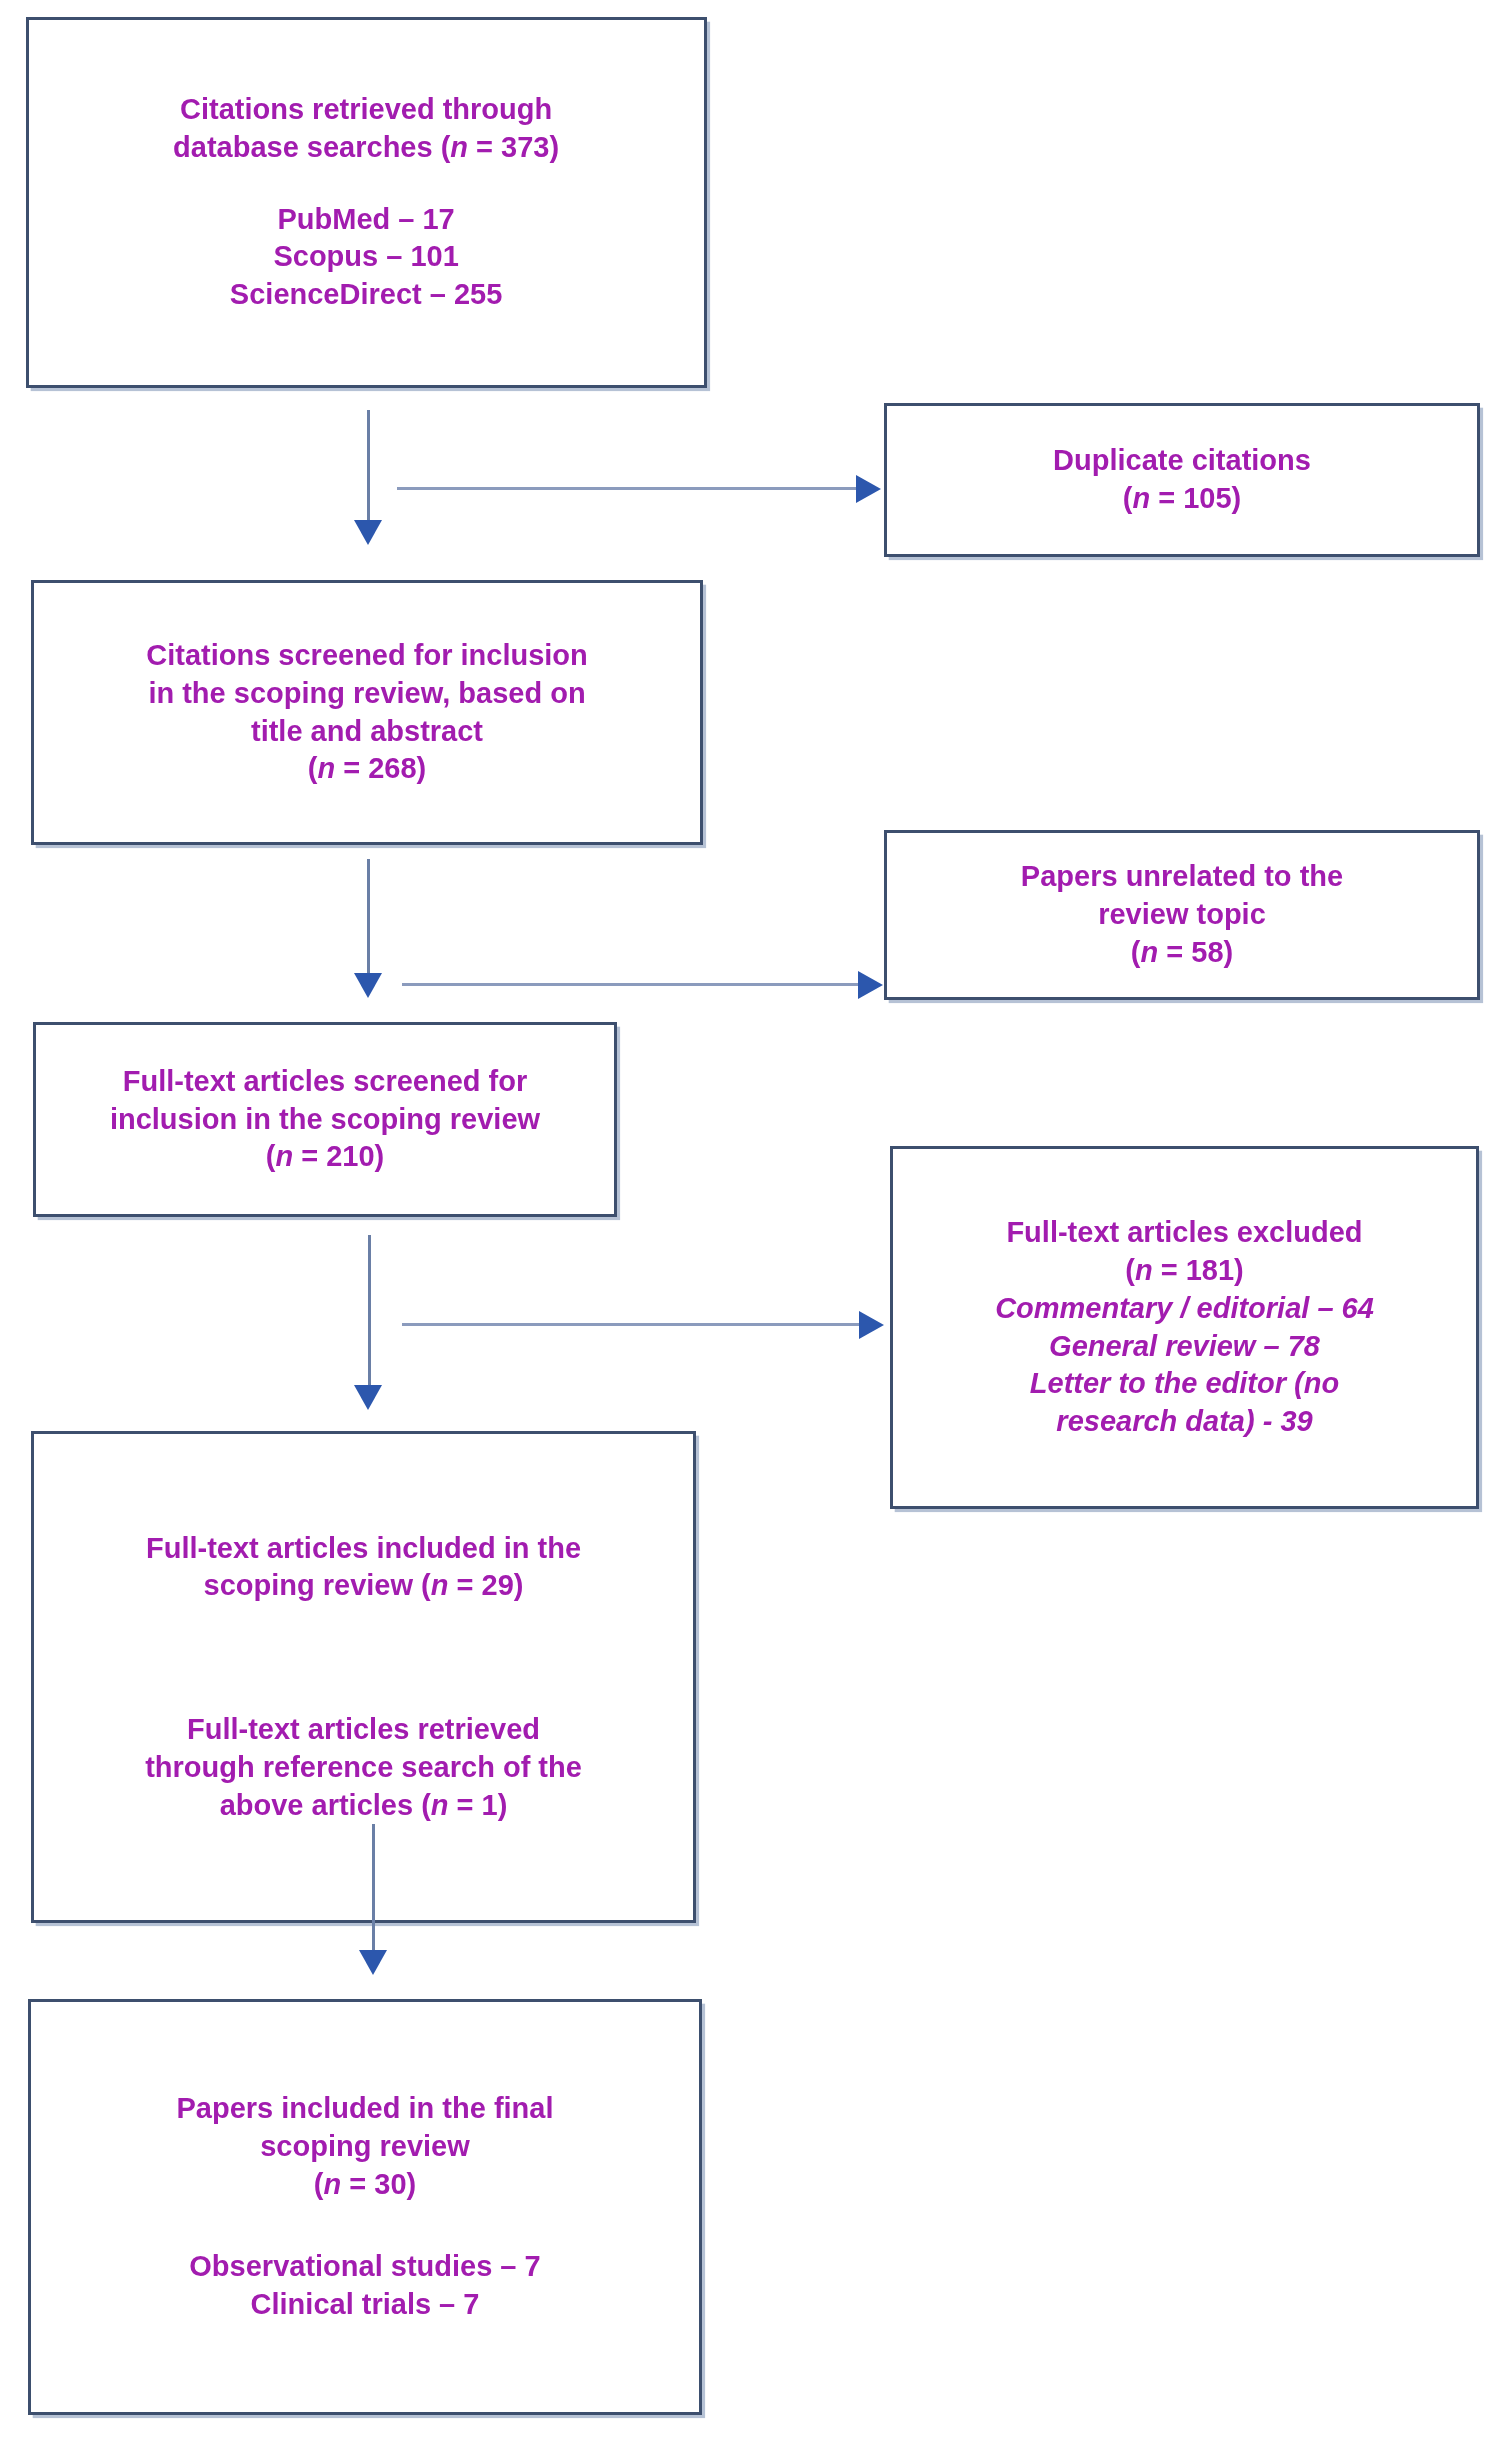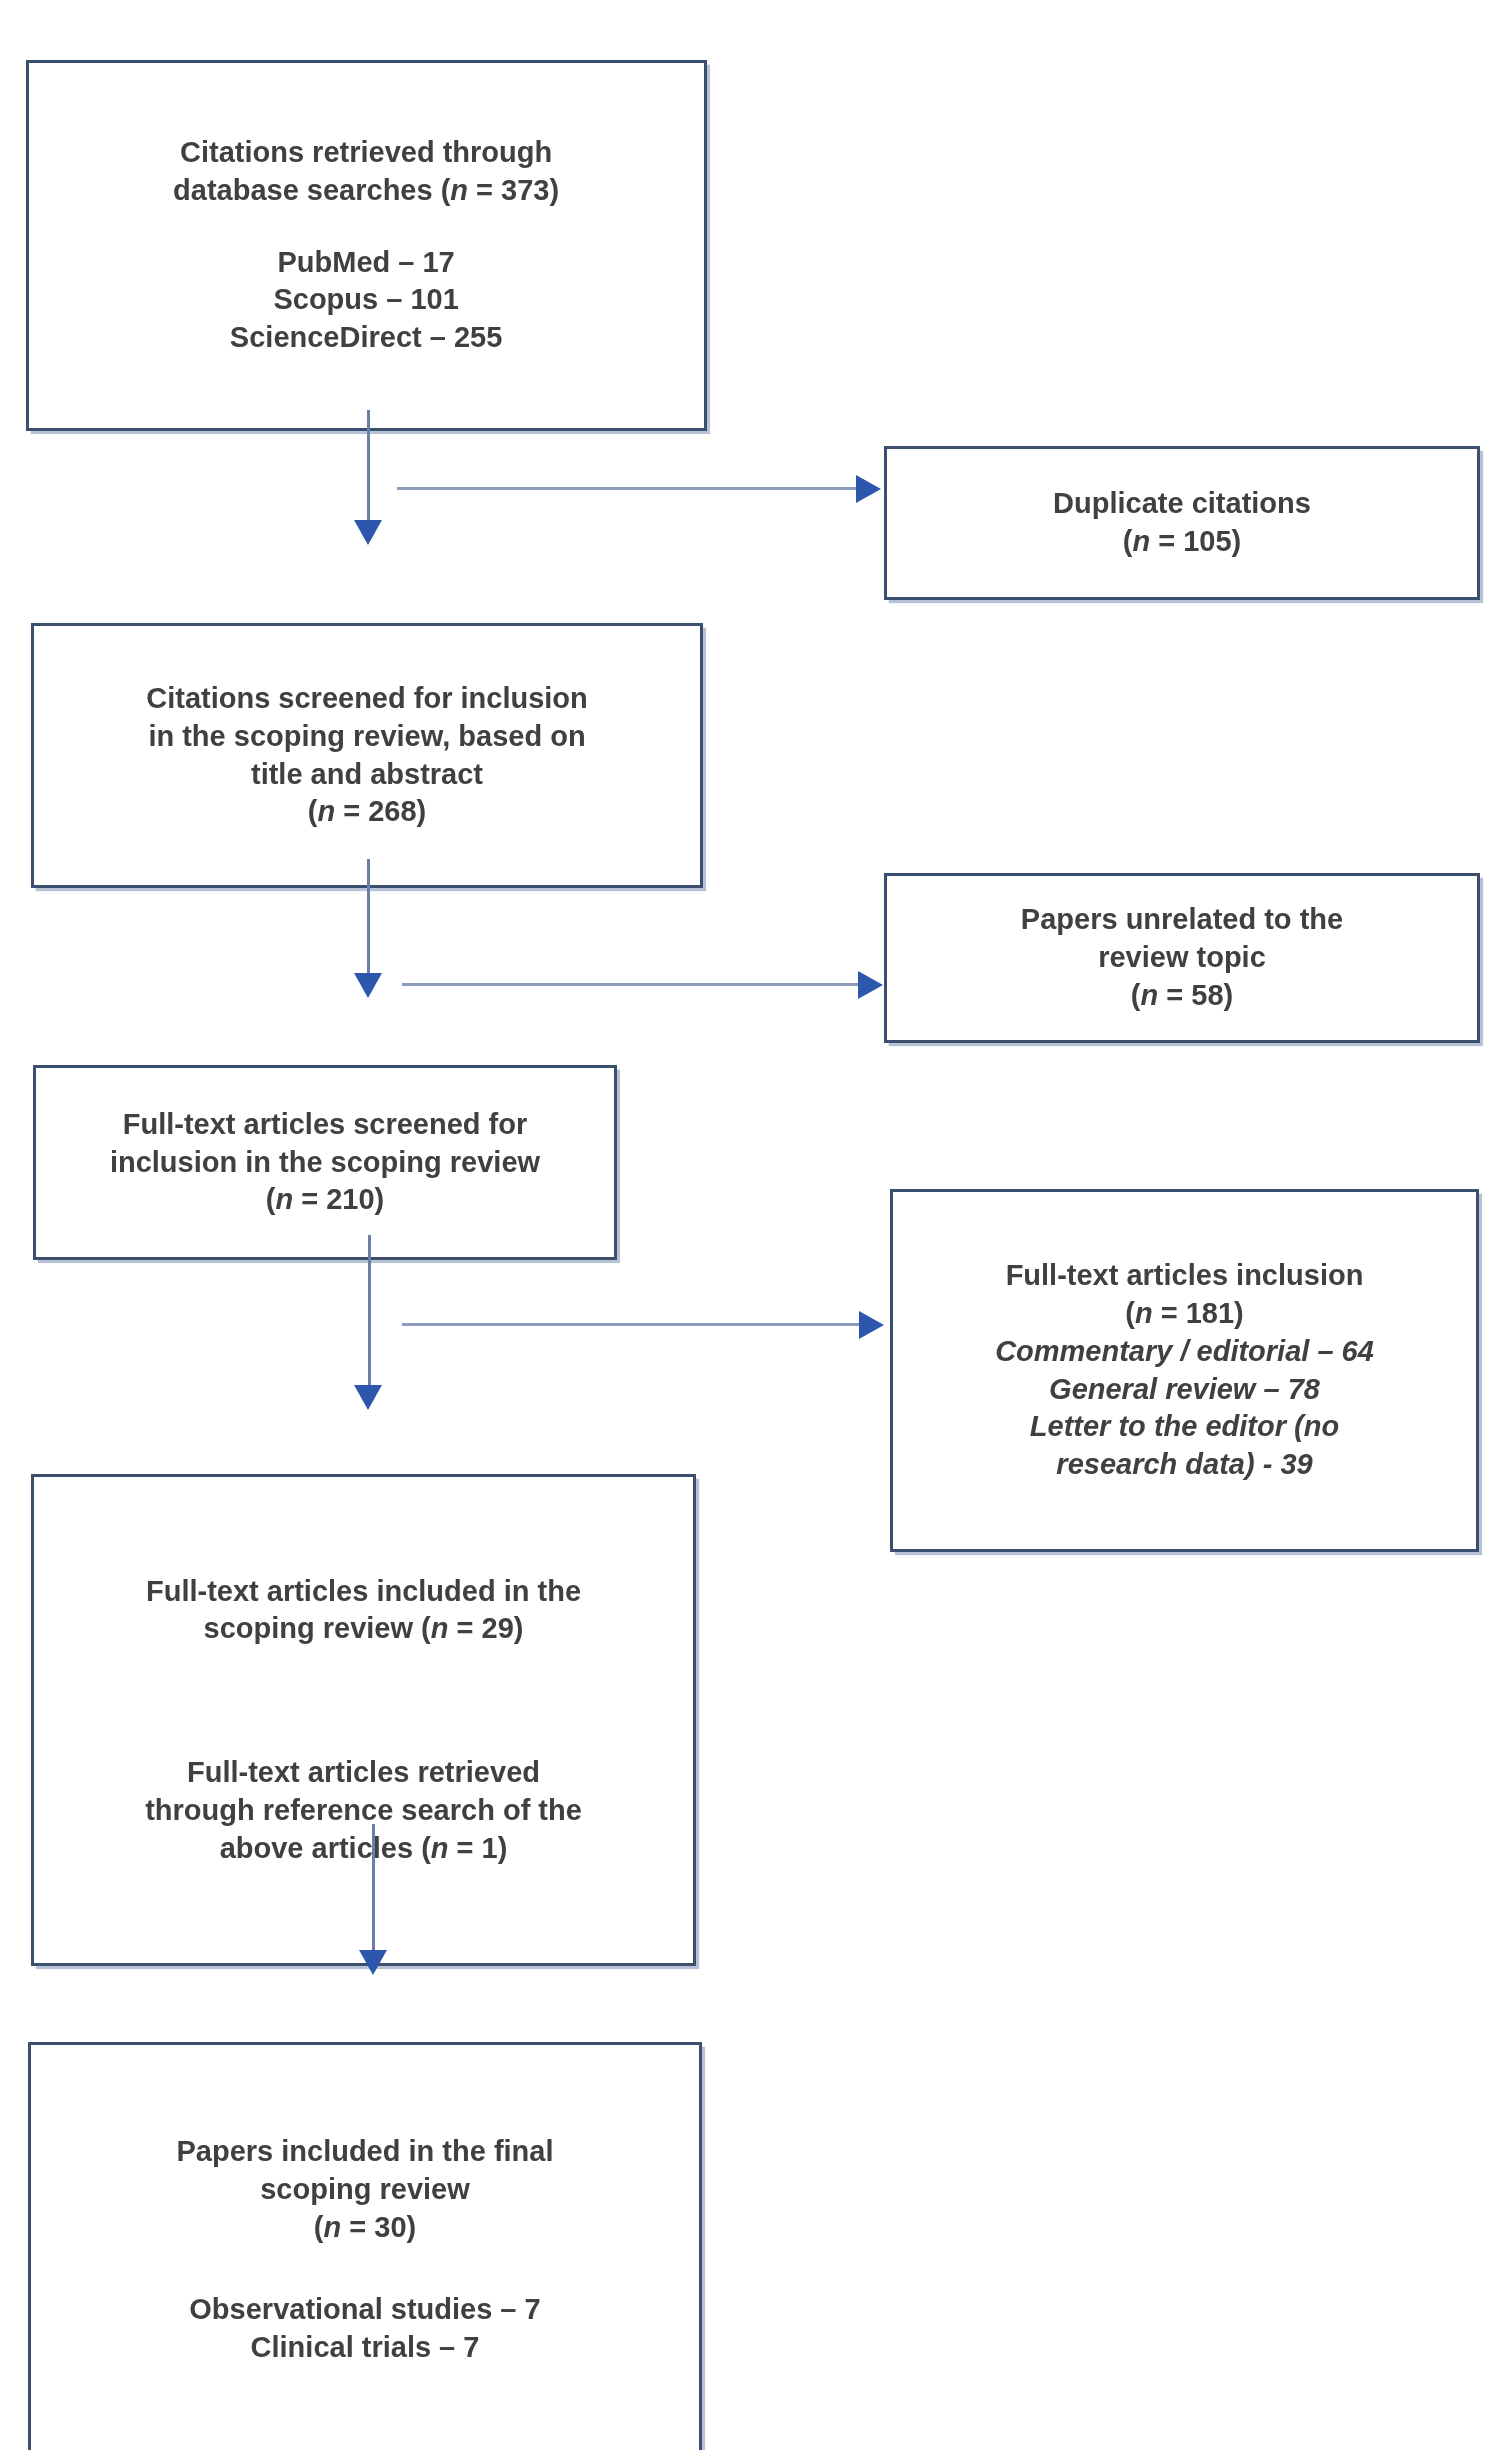--- a/index.html
+++ b/index.html
@@ -21,26 +21,25 @@
     position: absolute;
     box-sizing: border-box;
     background: #ffffff;
     border: 3.1px solid #3d4f6e;
     box-shadow: 3.9px 3.9px 0 -0.8px rgba(122,143,178,0.55);
     display: flex;
     flex-direction: column;
     align-items: center;
     justify-content: center;
     text-align: center;
-    color: #404040;
+    color: #a21caf;
     font-weight: bold;
     font-size: 29px;
     line-height: 1.30;
     padding: 7.8px 11px;
-    margin-top: 43px;
   }
   .box .ln {
     display: block;
     white-space: nowrap;
   }
   .box .grp {
     display: block;
     width: 100%;
   }
   .gap-md { height: 34px; }
@@ -112,21 +111,21 @@
     <span class="ln">(<span class="ital">n</span> = 58)</span>
   </div>
 
   <div class="box" style="left:33px; top:1022px; width:584px; height:195px;">
     <span class="ln">Full-text articles screened for</span>
     <span class="ln">inclusion in the scoping review</span>
     <span class="ln">(<span class="ital">n</span> = 210)</span>
   </div>
 
   <div class="box" style="left:890px; top:1146px; width:589px; height:363px;">
-    <span class="ln">Full-text articles inclusion</span>
+    <span class="ln">Full-text articles excluded</span>
     <span class="ln">(<span class="ital">n</span> = 181)</span>
     <span class="grp ital-block">
       <span class="ln">Commentary / editorial – 64</span>
       <span class="ln">General review – 78</span>
       <span class="ln">Letter to the editor (no</span>
       <span class="ln">research data) - 39</span>
     </span>
   </div>
 
   <div class="box" style="left:31px; top:1431px; width:665px; height:492px;gap:36px;">

